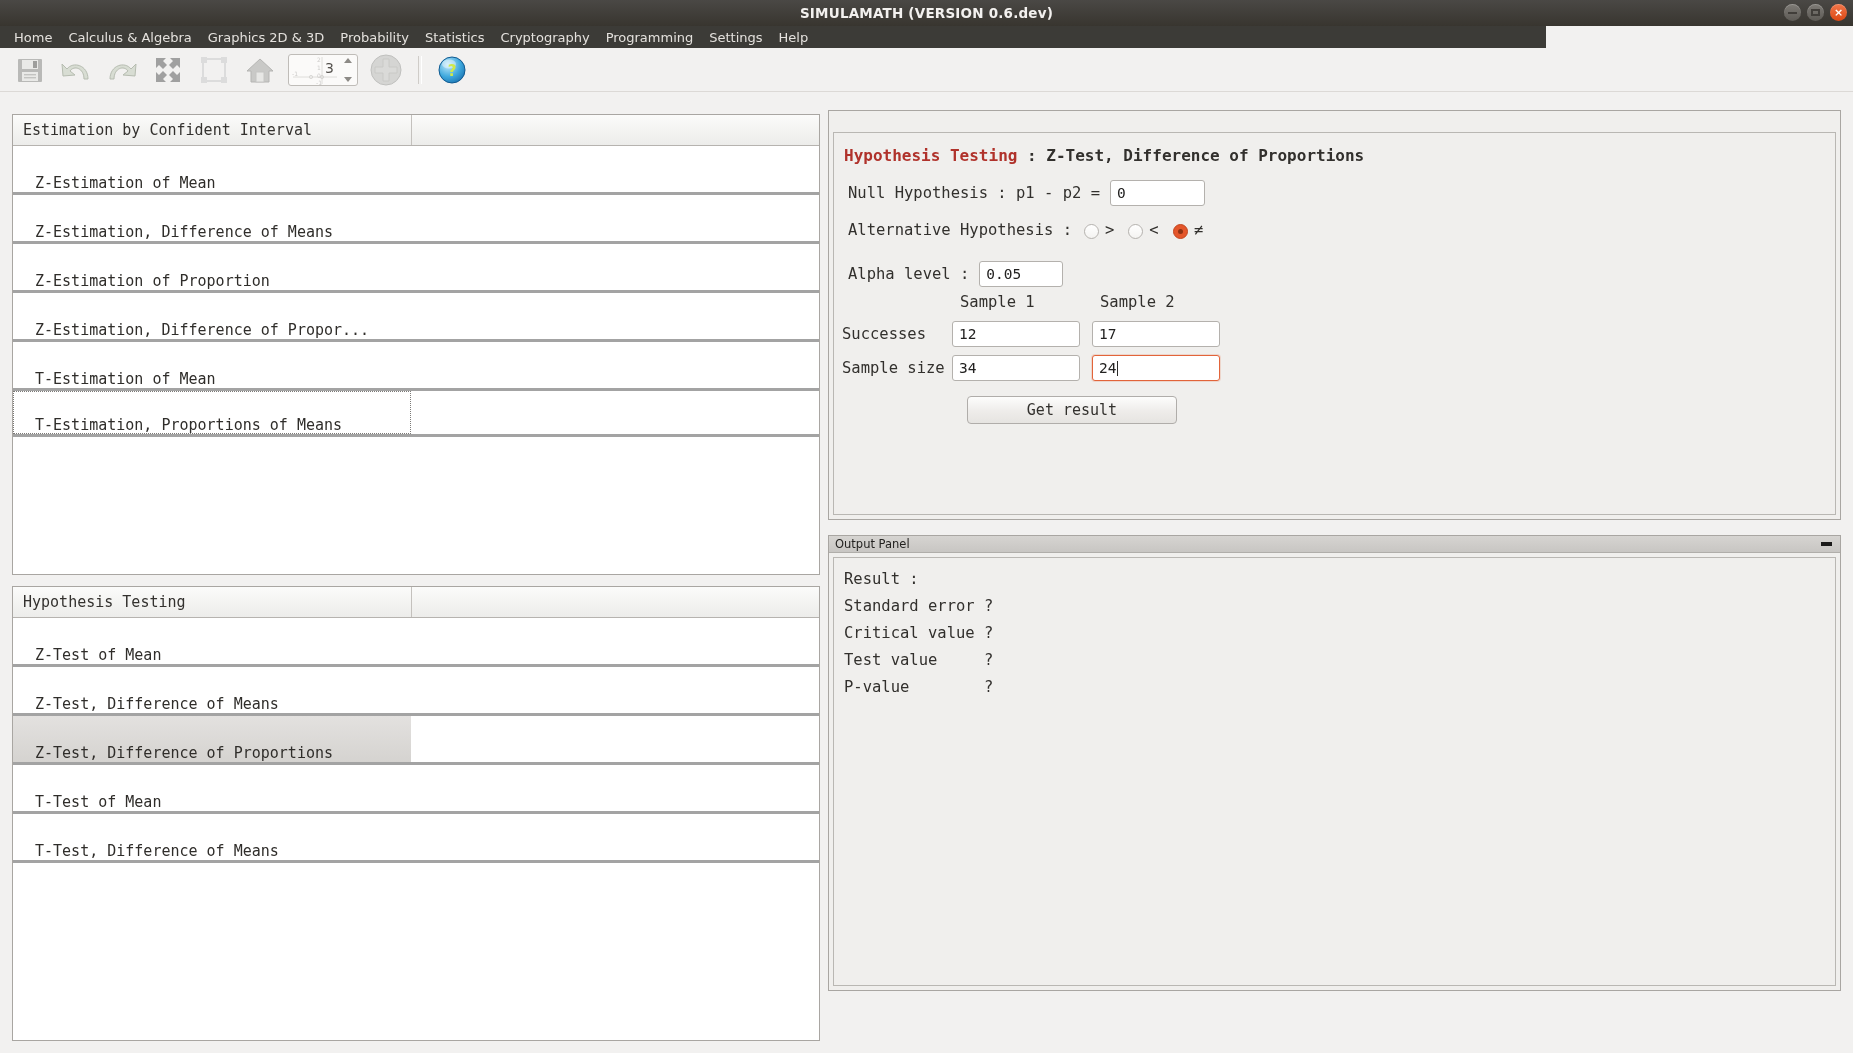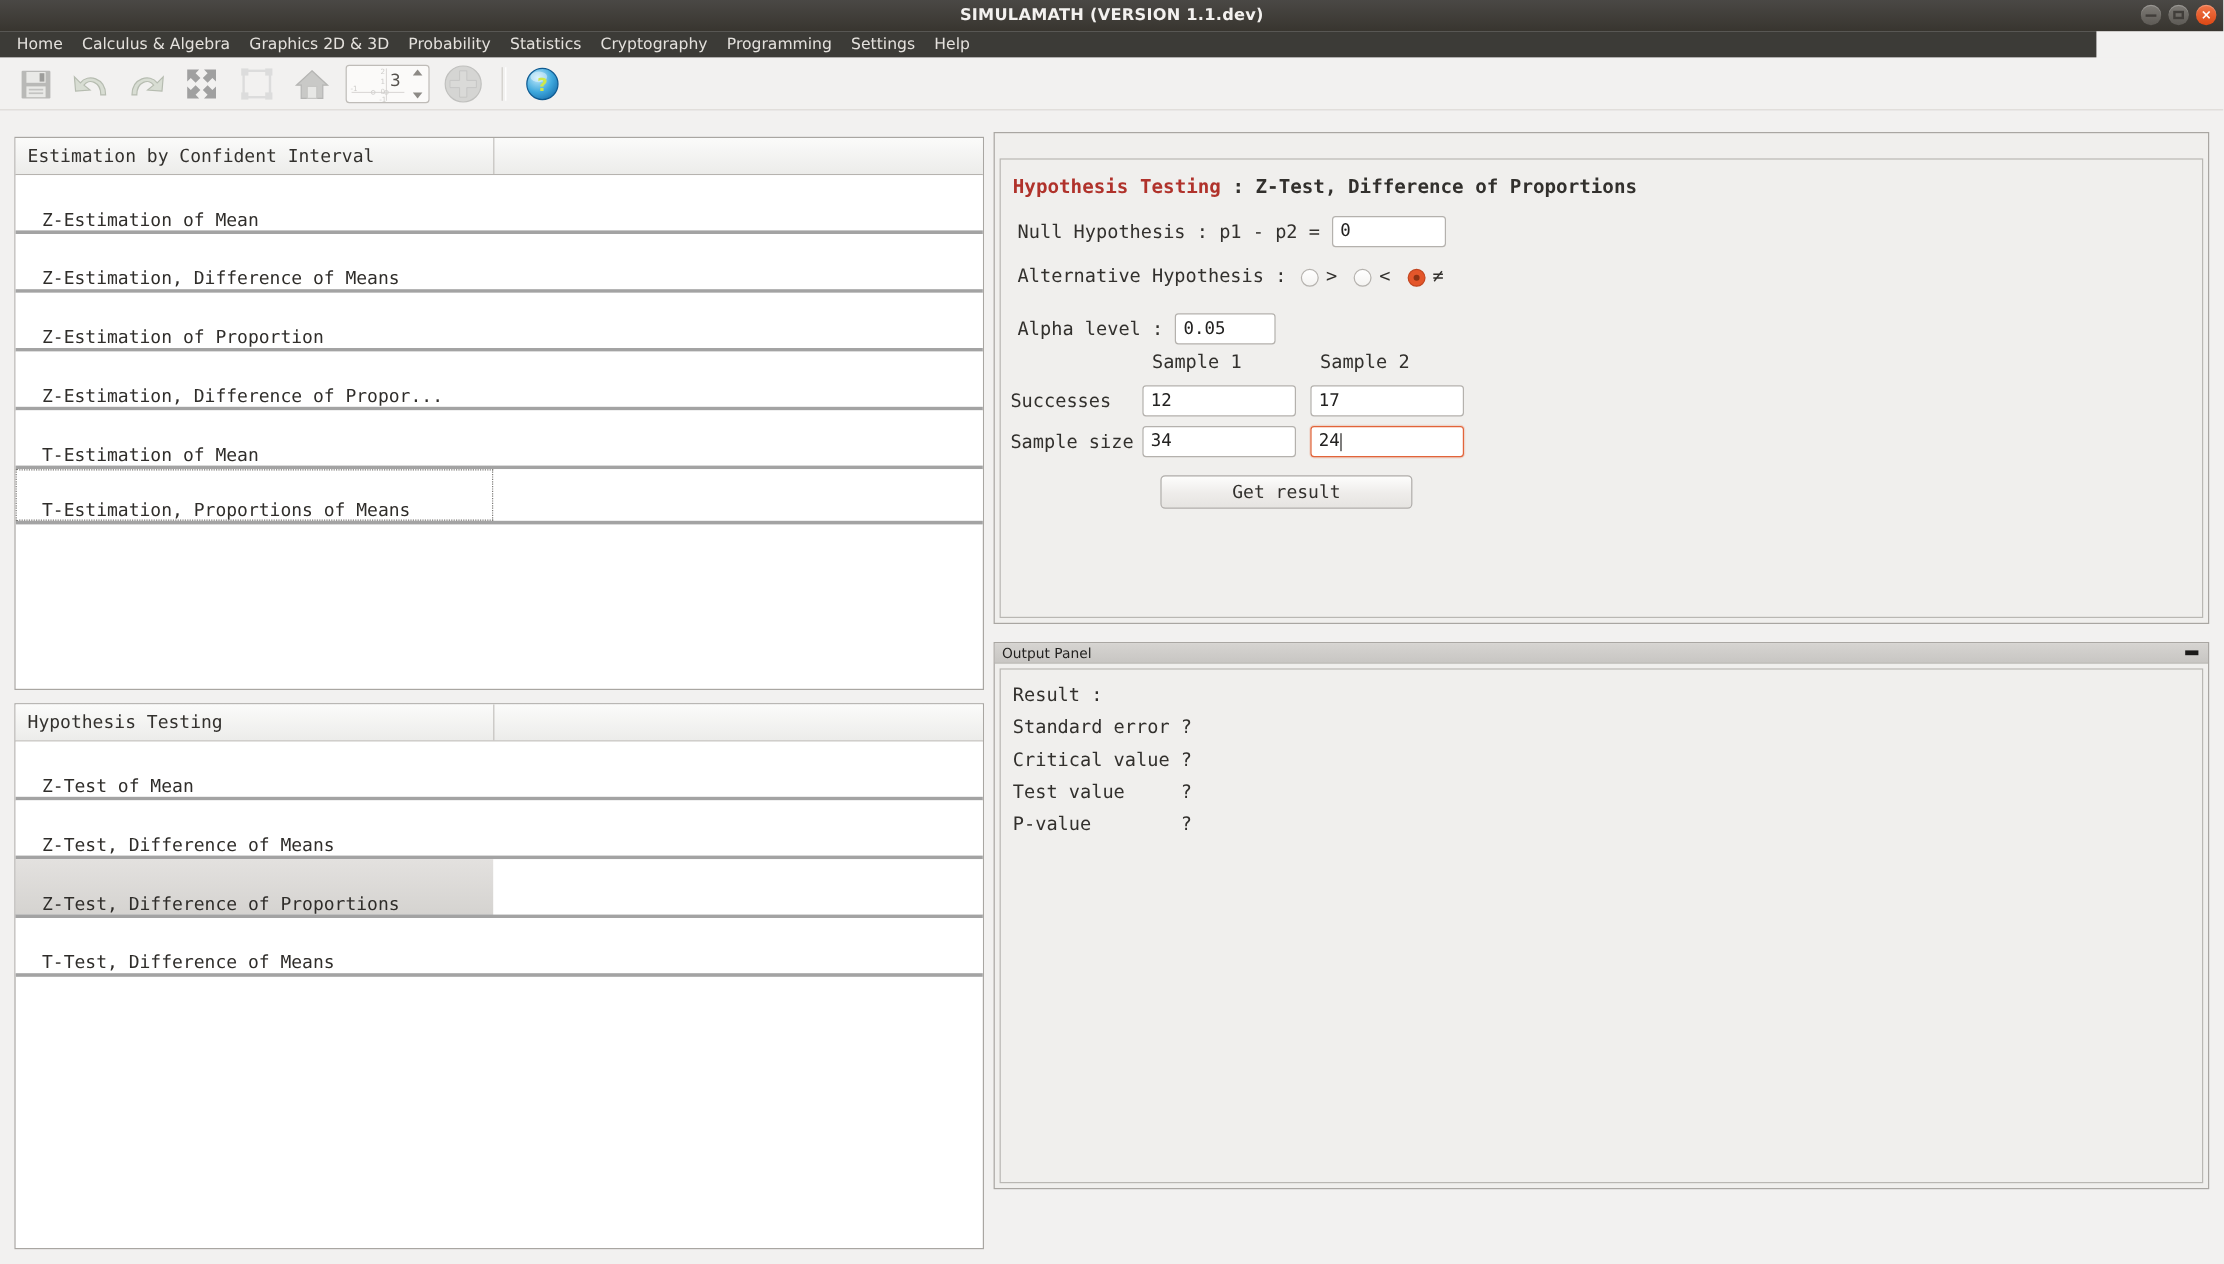--- a/index.html
+++ b/index.html
@@ -53,21 +53,21 @@
     font-size: 11px; line-height: 17px; text-align: center;
     font-family: "DejaVu Sans", sans-serif;
   }
   .wbtn.min .glyph::before { content: ""; position:absolute; left:4px; top:8px; width:9px; height:2px; background:#413e3a; }
   .wbtn.max .glyph::before { content: ""; position:absolute; left:4px; top:5px; width:9px; height:7px; border:2px solid #413e3a; box-sizing:border-box; }
   .wbtn.close .glyph { color: #fff; font-weight: bold; font-size: 11px; }
 
   
   .menubar {
     position: absolute; left: 0; top: 26px;
-    width: 1747px; height: 22px;
+    width: 1546px; height: 22px;
     background: #3c3b37;
     display: flex; align-items: center;
     padding-left: 6px;
     box-sizing: border-box;
   }
   .menuitem {
     color: #e4e1dd;
     font-size: 13px;
     font-family: "DejaVu Sans", sans-serif;
     padding: 2px 8px;
@@ -309,21 +309,21 @@
   .out-line { position: absolute; left: 10px; display: flex; }
   .out-key { font-family: "DejaVu Sans Mono", monospace; font-size: 15.5px; color: #32302d; width: 140px; }
   .out-val { font-family: "DejaVu Sans Mono", monospace; font-size: 15.5px; color: #32302d; }
 </style>
 </head>
 <body>
 
 <div id="app">
 
   <div class="titlebar">
-    <div class="titlebar-text">SIMULAMATH   (VERSION 1.1.dev)</div>
+    <div class="titlebar-text">SIMULAMATH   (VERSION 0.6.dev)</div>
     <div class="wincontrols">
       <div class="wbtn min">
           <span class="glyph"></span>
         </div>
       <div class="wbtn max">
           <span class="glyph"></span>
         </div>
       <div class="wbtn close">
           <span class="glyph">×</span>
         </div>
@@ -475,20 +475,23 @@
         <div class="lrow">
             <span class="ltext">Z-Test of Mean</span>
           </div>
         <div class="lrow">
             <span class="ltext">Z-Test, Difference of Means</span>
           </div>
         <div class="lrow selected">
             <span class="ltext">Z-Test, Difference of Proportions</span>
           </div>
         <div class="lrow">
+            <span class="ltext">T-Test of Mean</span>
+          </div>
+        <div class="lrow">
             <span class="ltext">T-Test, Difference of Means</span>
           </div>
       </div>
     </div>
   </div>
 
   <div class="right-pane">
 
     <div class="panel input">
       <div class="panel-body">

